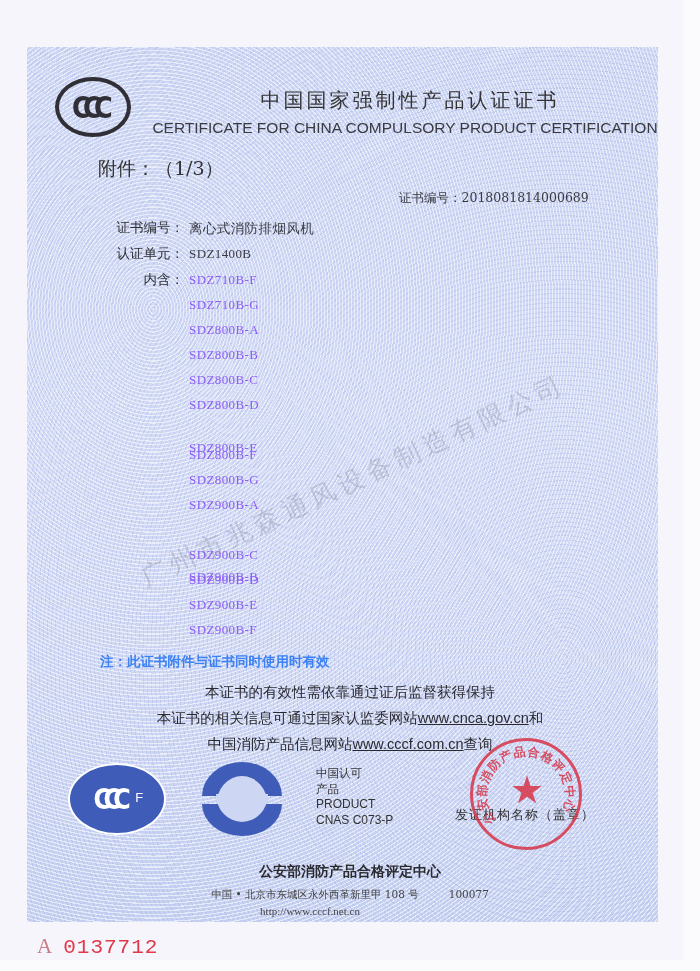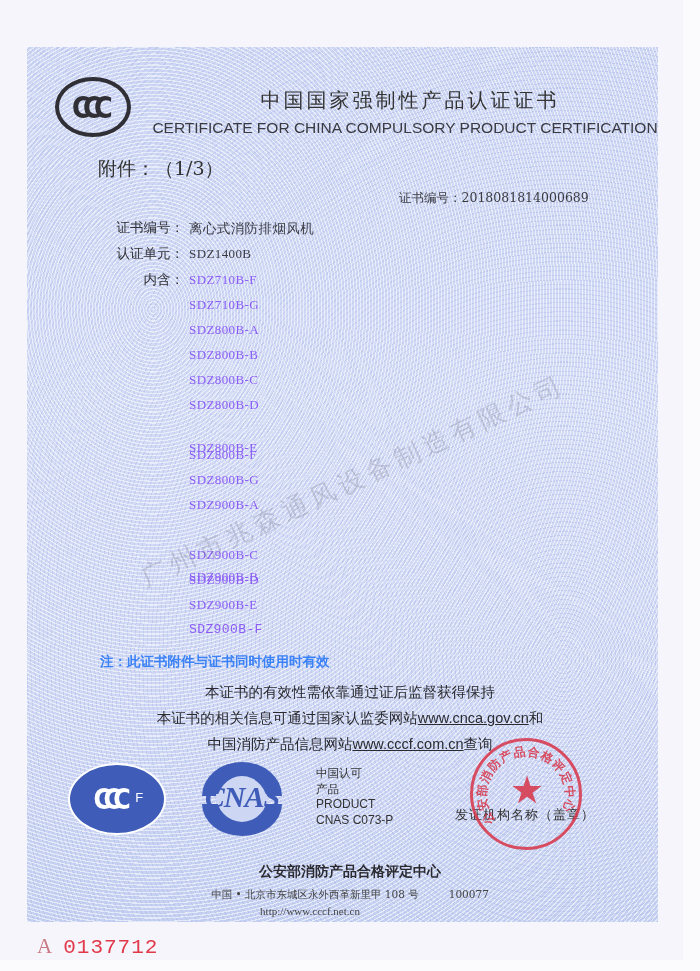--- a/index.html
+++ b/index.html
@@ -79,38 +79,37 @@
   <div class="model" style="top:372px;">SDZ800B-C</div>
   <div class="model" style="top:397px;">SDZ800B-D</div>
   <div class="model" style="top:422px;margin-top:18px;">SDZ800B-E</div>
   <div class="model" style="top:447px;">SDZ800B-F</div>
   <div class="model" style="top:472px;">SDZ800B-G</div>
   <div class="model" style="top:497px;">SDZ900B-A</div>
   <div class="model" style="top:522px;margin-top:47px;">SDZ900B-B</div>
   <div class="model" style="top:547px;">SDZ900B-C</div>
   <div class="model" style="top:572px;">SDZ900B-D</div>
   <div class="model" style="top:597px;">SDZ900B-E</div>
-  <div class="model" style="top:622px;font-family:Liberation Mono, monospace;">SDZ900B-F</div>
+  <div class="model" style="top:622px;">SDZ900B-F</div>
 </div>
 
 <div class="abs watermark">广州市兆森通风设备制造有限公司</div>
 
 <div class="abs note">注：此证书附件与证书同时使用时有效</div>
 <div class="abs line" style="top:683px;">本证书的有效性需依靠通过证后监督获得保持</div>
 <div class="abs line" style="top:709px;"><span>本证书的相关信息可通过国家认监委网站</span><a>www.cnca.gov.cn</a><span>和</span></div>
 <div class="abs line" style="top:735px;"><span>中国消防产品信息网站</span><a>www.cccf.com.cn</a><span>查询</span></div>
 
 <div class="abs cccf-logo">
     <span class="c">CCC</span>
     <span class="f">F</span>
   </div>
 <div class="abs cnas-logo">
   <div class="arc-top"></div>
     <div class="arc-bot"></div>
-  <div class="txt">CNAS</div>
 </div>
 <div class="abs cnas-text">
   <div>中国认可</div>
   <div>产品</div>
   <div class="en">PRODUCT</div>
   <div class="en">CNAS C073-P</div>
 </div>
 
 <div class="abs issuer">发证机构名称（盖章）</div>
 <div class="abs stamp">

